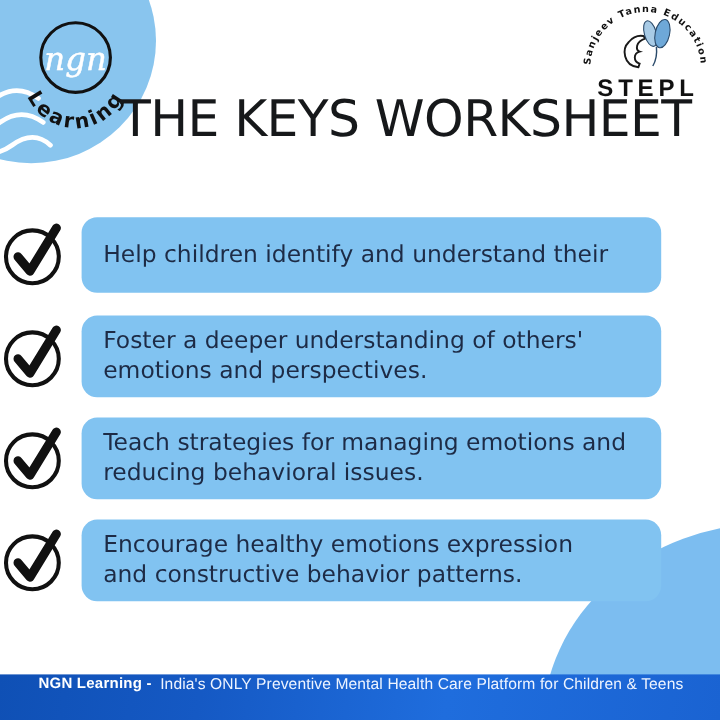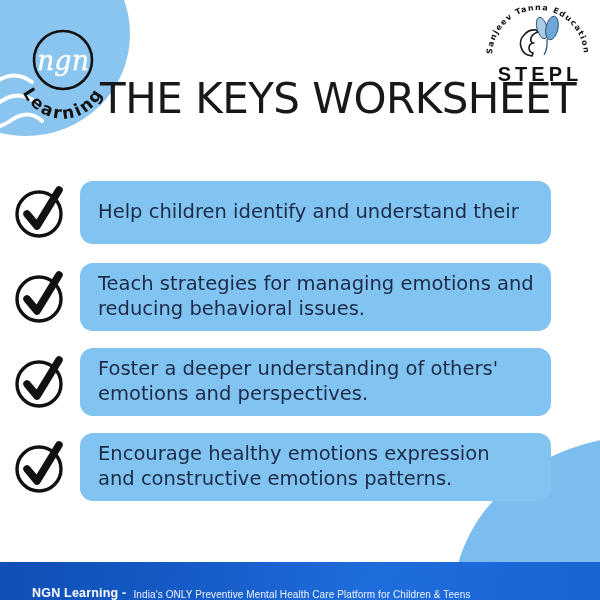--- a/index.html
+++ b/index.html
@@ -44,21 +44,21 @@
     width: 190px;
     height: 170px;
     background: #7cbdf0;
     border-top-left-radius: 190px 170px;
   }
 
   
   .ngn-logo {
     position: absolute;
     left: 8px;
-    top: 20px;
+    top: 8px;
     width: 110px;
     height: 110px;
   }
   .stepl-logo {
     position: absolute;
     right: 8px;
     top: 4px;
     width: 108px;
     height: 84px;
     text-align: center;
@@ -100,21 +100,21 @@
     left: 0;
     top: 176px;
     width: 600px;
   }
   .row {
     position: relative;
     display: flex;
     align-items: center;
     height: 72px;
     margin-bottom: 13px;
-    padding-left: 12px;
+    padding-left: 0;
   }
   .check-icon {
     flex: 0 0 auto;
     width: 58px;
     height: 58px;
     margin-right: 10px;
   }
   .bubble {
     flex: 1 1 auto;
     background: #81c3f1;
@@ -135,36 +135,36 @@
 
   
   .footer {
     position: absolute;
     left: 0;
     right: 0;
     bottom: 0;
     height: 38px;
     background: linear-gradient(100deg, #0f50b5 0%, #1559c4 28%, #1f6ddd 62%, #1a63d2 100%);
     display: flex;
-    align-items: flex-end;
+    align-items: flex-start;
     padding-left: 32px;
     box-sizing: border-box;
     z-index: 5;
   }
   .footer-brand {
     color: #ffffff;
     font-weight: bold;
     font-size: 12.5px;
     letter-spacing: 0.2px;
     margin-right: 7px;
     white-space: nowrap;
   }
   .footer-tag {
     color: #eef4ff;
-    font-size: 10px;
+    font-size: 13px;
     letter-spacing: 0.1px;
     white-space: nowrap;
   }
 </style>
 </head>
 <body>
 
 <div class="poster">
 
   <div class="corner-circle-tl"></div>
@@ -227,48 +227,48 @@
       </div>
     </div>
 
     <div class="row">
       <svg class="check-icon" viewBox="0 0 58 58">
         <circle cx="27" cy="31" r="22" fill="none" stroke="#111111" stroke-width="3.4"></circle>
         <path d="M15 31 L25 43 L47 7" fill="none" stroke="#111111" stroke-width="7.5" stroke-linecap="round" stroke-linejoin="round"></path>
       </svg>
       <div class="bubble">
         <div class="bubble-text">
+          <span>Foster a deeper understanding of others'</span><br>
+          <span>emotions and perspectives.</span>
+        </div>
+      </div>
+    </div>
+
+    <div class="row">
+      <svg class="check-icon" viewBox="0 0 58 58">
+        <circle cx="27" cy="31" r="22" fill="none" stroke="#111111" stroke-width="3.4"></circle>
+        <path d="M15 31 L25 43 L47 7" fill="none" stroke="#111111" stroke-width="7.5" stroke-linecap="round" stroke-linejoin="round"></path>
+      </svg>
+      <div class="bubble">
+        <div class="bubble-text">
           <span>Teach strategies for managing emotions and</span><br>
           <span>reducing behavioral issues.</span>
         </div>
       </div>
     </div>
 
     <div class="row">
       <svg class="check-icon" viewBox="0 0 58 58">
         <circle cx="27" cy="31" r="22" fill="none" stroke="#111111" stroke-width="3.4"></circle>
         <path d="M15 31 L25 43 L47 7" fill="none" stroke="#111111" stroke-width="7.5" stroke-linecap="round" stroke-linejoin="round"></path>
       </svg>
       <div class="bubble">
         <div class="bubble-text">
-          <span>Foster a deeper understanding of others'</span><br>
-          <span>emotions and perspectives.</span>
-        </div>
-      </div>
-    </div>
-
-    <div class="row">
-      <svg class="check-icon" viewBox="0 0 58 58">
-        <circle cx="27" cy="31" r="22" fill="none" stroke="#111111" stroke-width="3.4"></circle>
-        <path d="M15 31 L25 43 L47 7" fill="none" stroke="#111111" stroke-width="7.5" stroke-linecap="round" stroke-linejoin="round"></path>
-      </svg>
-      <div class="bubble">
-        <div class="bubble-text">
           <span>Encourage healthy emotions expression</span><br>
-          <span>and constructive emotions patterns.</span>
+          <span>and constructive behavior patterns.</span>
         </div>
       </div>
     </div>
 
   </div>
 
   <div class="footer">
     <span class="footer-brand">NGN Learning -</span>
     <span class="footer-tag">India's ONLY Preventive Mental Health Care Platform for Children &amp; Teens</span>
   </div>

